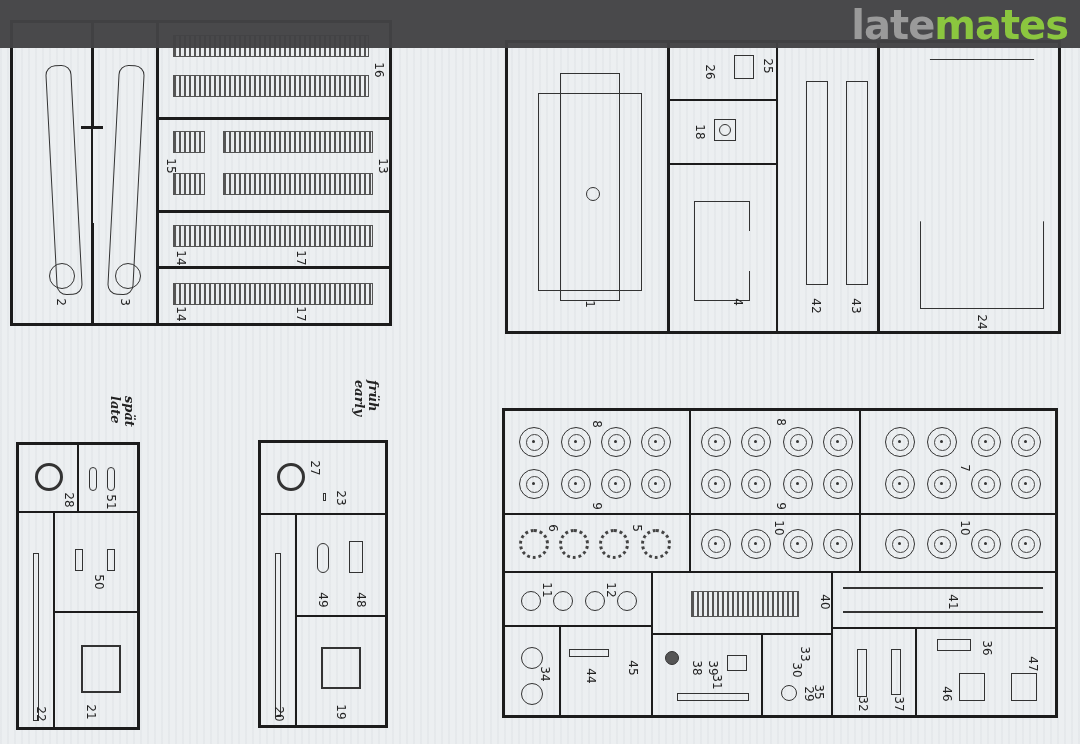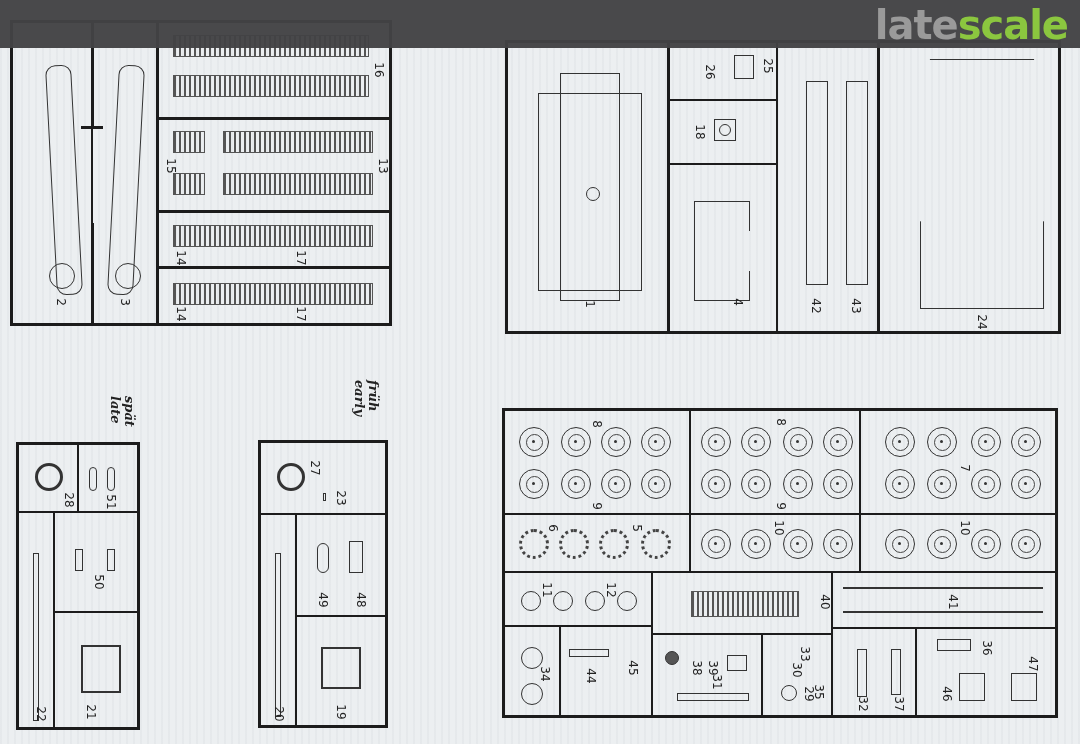--- a/index.html
+++ b/index.html
@@ -235,14 +235,14 @@
   <span class="lbl" style="left:306px;top:274px;">35</span>
   <span class="lbl" style="left:350px;top:286px;">32</span>
   <span class="lbl" style="left:386px;top:286px;">37</span>
   <span class="lbl" style="left:474px;top:230px;">36</span>
   <span class="lbl" style="left:520px;top:246px;">47</span>
   <span class="lbl" style="left:434px;top:276px;">46</span>
 </div>
 
 <div class="topbar"></div>
 <div class="logo">
-  <span class="a">late</span><span class="b">scale</span>
+  <span class="a">late</span><span class="b">mates</span>
 </div>
 
 </body></html>

